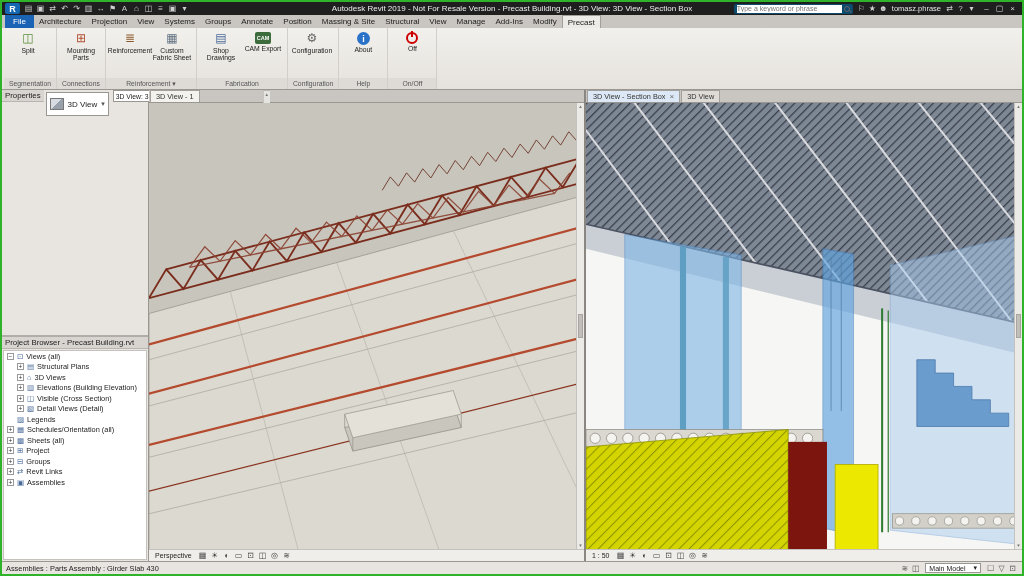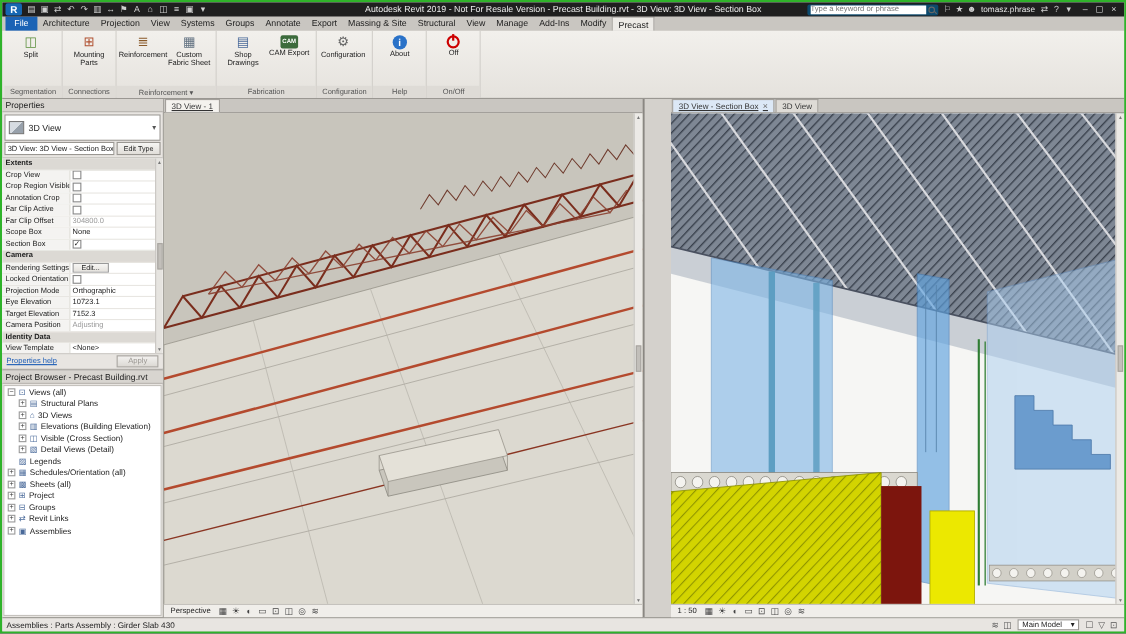--- a/index.html
+++ b/index.html
@@ -37,21 +37,21 @@
   .rbtn-label{font-size:6.8px;text-align:center;line-height:1.1;color:#222;}
   .rpanel-name{height:11px;font-size:6.8px;color:#555;text-align:center;background:#dedbd6;display:flex;align-items:center;justify-content:center;padding:0 5px;white-space:nowrap;}
   .info-icon{background:#2a72c8;color:#fff;border-radius:50%;width:13px;height:13px;font-size:9px;font-weight:bold;margin-top:2px;}
   .cam-icon{background:#3c6b3c;color:#fff;font-size:5.5px;font-weight:bold;border-radius:2px;width:16px;height:12px;margin-top:2px;}
   .power-icon{width:12px;height:12px;border:2px solid #c00;border-radius:50%;position:relative;margin-top:2px;}
   .power-icon::after{content:"";position:absolute;left:50%;top:-3px;width:2px;height:6px;background:#c00;transform:translateX(-50%);}
   
   .main{flex:1;display:flex;min-height:0;}
   .left-col{width:147px;flex:none;display:flex;flex-direction:column;border-right:1px solid #9a9792;background:#e8e5e1;}
   .panel-header{height:12px;background:#d8d5d0;border-bottom:1px solid #b8b5b0;display:flex;align-items:center;padding:0 3px;font-size:7.8px;color:#222;white-space:nowrap;overflow:hidden;flex:none;}
-  .properties{height:247px;flex:none;display:flex;flex-direction:column;border-bottom:2px solid #b0ada8;}
+  .properties{height:247px;flex:none;display:flex;flex-direction:row;border-bottom:2px solid #b0ada8;}
   .type-selector{margin:2px 2px 1px;background:#fff;border:1px solid #9a9792;height:24px;display:flex;align-items:center;gap:4px;padding:0 3px;flex:none;}
   .cube-icon{width:14px;height:12px;background:linear-gradient(135deg,#d7dce2 50%,#98a1ab 50%);border:1px solid #777;flex:none;}
   .ts-arrow{margin-left:auto;color:#555;font-size:7px;}
   .selector-row{display:flex;gap:2px;padding:0 2px 2px;flex:none;}
   .combo{flex:1;background:#fff;border:1px solid #9a9792;height:12px;display:flex;align-items:center;font-size:6.8px;padding:0 2px;justify-content:space-between;white-space:nowrap;overflow:hidden;}
   .edit-type-btn{width:40px;border:1px solid #9a9792;background:linear-gradient(#f6f5f3,#e1ded9);font-size:6.5px;display:flex;align-items:center;justify-content:center;flex:none;}
   .prop-grid{flex:1;background:#fff;border-top:1px solid #b8b5b0;position:relative;padding-right:7px;overflow:hidden;}
   .pg-scroll{position:absolute;right:0;top:0;bottom:0;width:7px;background:#e6e4e0;border-left:1px solid #c8c5c0;display:flex;flex-direction:column;justify-content:space-between;align-items:center;font-size:4.5px;color:#777;padding:1px 0;}
   .vthumb{width:5px;height:24px;background:#c2bfba;border:1px solid #a8a5a0;}
   .prow{display:flex;height:10.5px;border-bottom:1px solid #e8e6e2;align-items:stretch;}
@@ -66,24 +66,24 @@
   .apply-btn{border:1px solid #a8a5a0;background:linear-gradient(#f2f1ef,#dcd9d4);color:#9a9792;font-size:7px;padding:0 9px;height:11px;display:flex;align-items:center;}
   .browser{flex:1;display:flex;flex-direction:column;min-height:0;}
   .tree{flex:1;background:#fff;border:1px solid #c5c2bd;margin:1px;overflow:hidden;position:relative;padding-right:7px;}
   .titem{display:flex;align-items:center;height:10.5px;gap:3px;font-size:7.4px;color:#222;white-space:nowrap;overflow:hidden;}
   .expander{width:7px;height:7px;border:1px solid #999;background:#fff;font-size:6.5px;line-height:5.5px;text-align:center;color:#333;flex:none;}
   .expander.none{border:none;background:transparent;}
   .ticon{color:#4a6a9a;font-size:7.5px;flex:none;}
   
   .viewport{display:flex;flex-direction:column;min-width:0;min-height:0;}
   .vp-left{width:437px;flex:none;border-right:2px solid #8a8782;}
-  .vp-right{flex:1;padding-left:24px;}
+  .vp-right{flex:1;}
   .vtabs{height:13px;background:#c9c6c1;display:flex;align-items:flex-end;gap:1px;padding-left:1px;border-bottom:1px solid #9a9792;flex:none;}
   .vtab{height:12px;background:#dedbd6;border:1px solid #a3a09b;border-bottom:none;display:flex;align-items:center;padding:0 5px;font-size:7.3px;gap:4px;color:#333;white-space:nowrap;}
-  .vtab.active{background:#f4f2ee;text-decoration:underline;}
+  .vtab.active{background:#f4f2ee;}
   .vtab.hl{background:#dce8f6;}
   .tclose{color:#666;font-size:8px;}
   .vcanvas{flex:1;position:relative;min-height:0;background:#cfccc3;}
   .vcanvas svg{position:absolute;left:0;top:0;width:100%;height:100%;}
   .vscroll{position:absolute;right:0;top:0;bottom:12px;width:8px;background:#eceae6;border-left:1px solid #c5c2bd;display:flex;flex-direction:column;justify-content:space-between;align-items:center;font-size:4.5px;color:#777;padding:1px 0;}
   .controlbar{position:absolute;left:0;right:0;bottom:0;height:12px;background:#f0eeea;border-top:1px solid #c5c2bd;display:flex;align-items:center;gap:3px;padding:0 3px;}
   .cb-scale{font-size:7px;color:#222;padding:0 2px;border:1px solid transparent;}
   .cb-icons{display:flex;gap:2px;align-items:center;}
   .cb-icon{width:10px;text-align:center;color:#444;font-size:8px;}
   
@@ -142,21 +142,21 @@
 
   <div class="ribbon-tabs">
     <div class="file-tab">File</div>
     <div style="display:flex">
         <span class="rtab">Architecture</span>
         <span class="rtab">Projection</span>
         <span class="rtab">View</span>
         <span class="rtab">Systems</span>
         <span class="rtab">Groups</span>
         <span class="rtab">Annotate</span>
-        <span class="rtab">Export</span>
+        <span class="rtab">Position</span>
         <span class="rtab">Massing &amp; Site</span>
         <span class="rtab">Structural</span>
         <span class="rtab">View</span>
         <span class="rtab">Manage</span>
         <span class="rtab">Add-Ins</span>
         <span class="rtab">Modify</span>
         <span class="rtab active">Precast</span>
       </div>
   </div>
 

